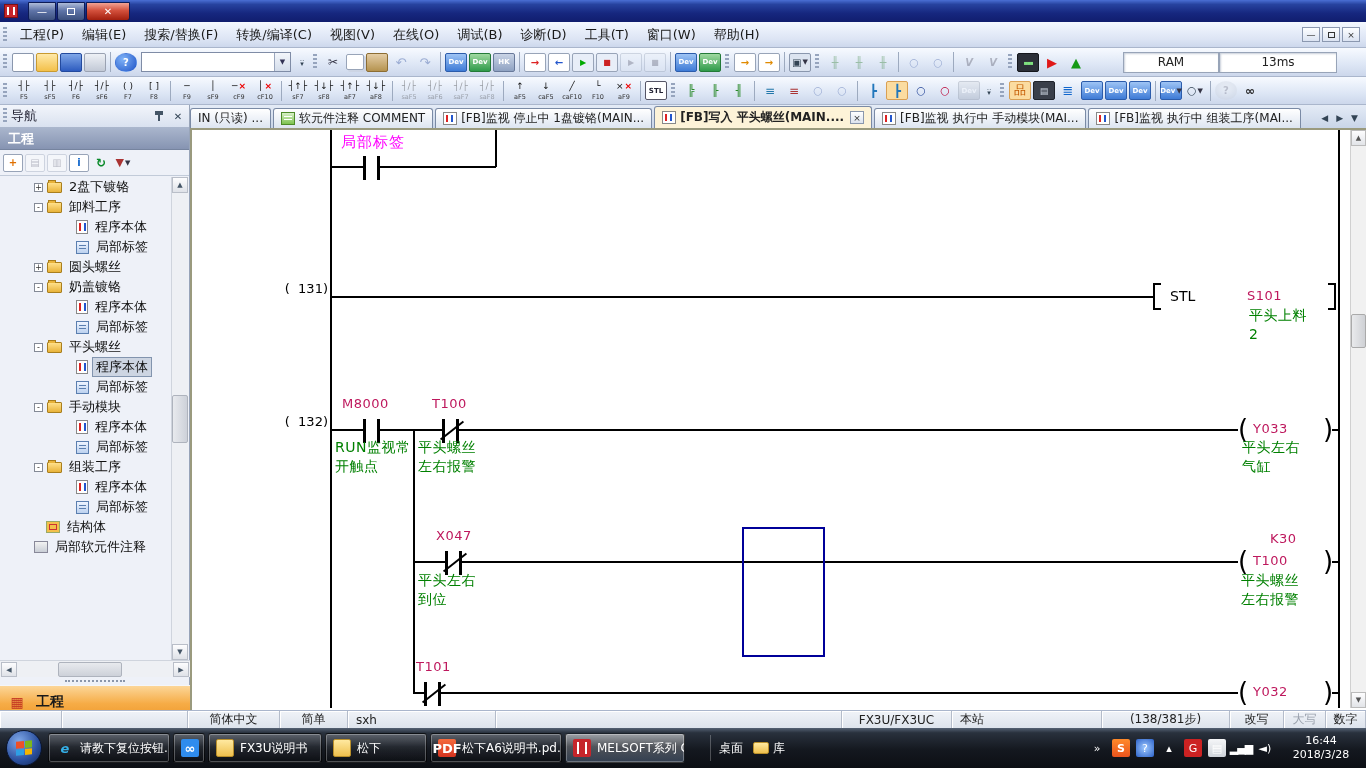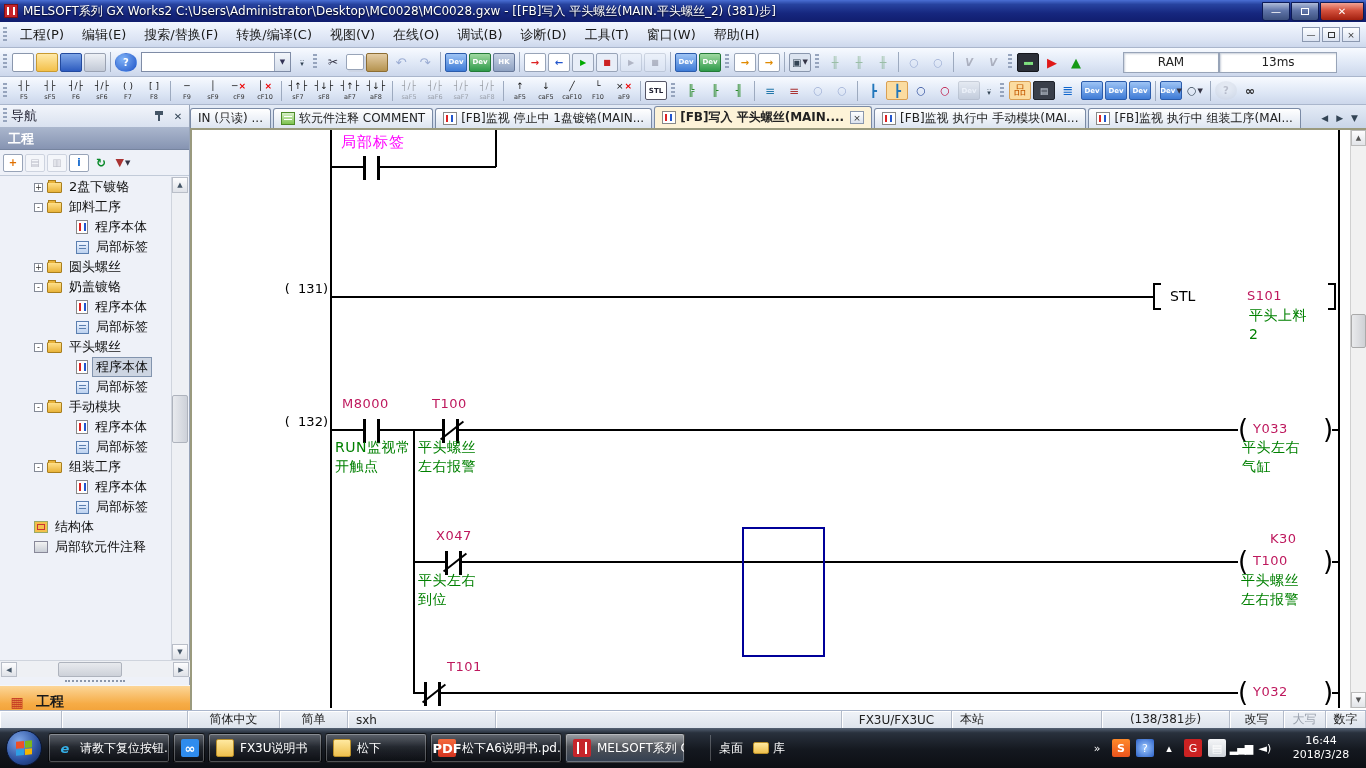--- a/index.html
+++ b/index.html
@@ -236,21 +236,20 @@
   .tray-vol { font-size:9px; }
   .clock { width:74px; margin:0 8px 0 10px; color:#fff; font-size:11px; text-align:center; line-height:14px; }
 </style>
 </head>
 <body>
 
 <div class="screen">
 
   <div class="titlebar">
     <span class="app-icon"></span>
-    <span class="title-text">MELSOFT系列 GX Works2 C:\Users\Administrator\Desktop\MC0028\MC0028.gxw - [[FB]写入 平头螺丝(MAIN.平头螺丝_2) (381)步]</span>
     <span class="win-controls">
       <span class="win-btn">—</span>
       <span class="win-btn">
           <span class="restore-box"></span>
         </span>
       <span class="win-btn close">✕</span>
     </span>
   </div>
 
   <div class="menubar">
@@ -706,21 +705,21 @@
           <span class="tlabel">组装工序</span>
         </div>
         <div class="trow" style="padding-left: 76px;">
           <span class="tico-program"></span>
           <span class="tlabel">程序本体</span>
         </div>
         <div class="trow" style="padding-left: 76px;">
           <span class="tico-label"></span>
           <span class="tlabel">局部标签</span>
         </div>
-        <div class="trow" style="padding-left: 34px;">
+        <div class="trow" style="padding-left: 46px;">
           <span class="tico-struct"></span>
           <span class="tlabel">结构体</span>
         </div>
         <div class="trow" style="padding-left: 34px;">
           <span class="tico-cmt2"></span>
           <span class="tlabel">局部软元件注释</span>
         </div>
       </div>
     <div class="vscroll">
       <span class="arr" style="top:0">▲</span>
@@ -789,21 +788,21 @@
         </div>
         <div class="lt comment" style="left: 226px; top: 441px; width: 64px;">平头左右到位</div>
         <div class="lt device" style="left: 1078px; top: 401px;">K30</div>
         <div class="lad-paren" style="left: 1046px; top: 418px;">(</div>
         <div class="lt device" style="left: 1061px; top: 423px;">T100</div>
         <div class="lad-paren" style="left: 1131px; top: 418px;">)</div>
         <div class="lad-h" style="left: 1140px; top: 431px; width: 7px;"></div>
         <div class="lt comment" style="left: 1049px; top: 441px; width: 64px;">平头螺丝左右报警</div>
         <div class="lad-rect" style="left: 550px; top: 397px; width: 83px; height: 130px; border-color: rgb(0, 0, 153);"></div>
         <div class="lad-h" style="left: 221px; top: 562px; width: 825px;"></div>
-        <div class="lt device" style="left: 224px; top: 529px; padding-left: 31px;">T101</div>
+        <div class="lt device" style="left: 224px; top: 529px;">T101</div>
         <div class="lad-contact" style="left: 232px; top: 552px;">
           <div class="slash"></div>
         </div>
         <div class="lad-paren" style="left: 1046px; top: 549px;">(</div>
         <div class="lt device" style="left: 1061px; top: 554px;">Y032</div>
         <div class="lad-paren" style="left: 1131px; top: 549px;">)</div>
         <div class="lad-h" style="left: 1140px; top: 562px; width: 7px;"></div>
       </div>
     <div class="escroll">
       <span class="arr" style="top:0">▲</span>

